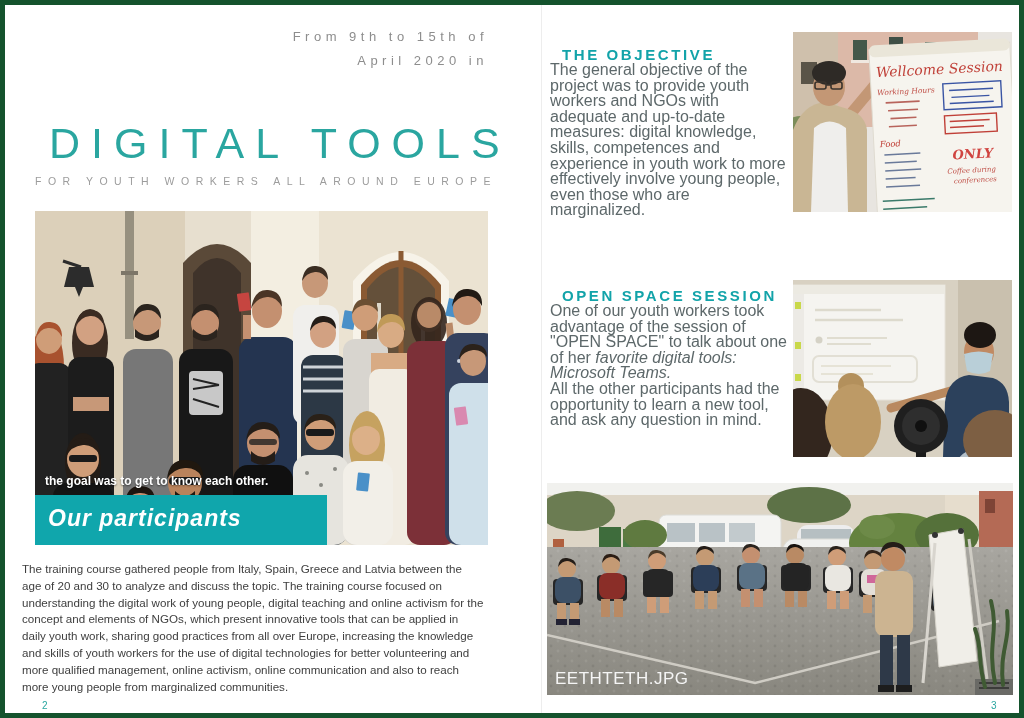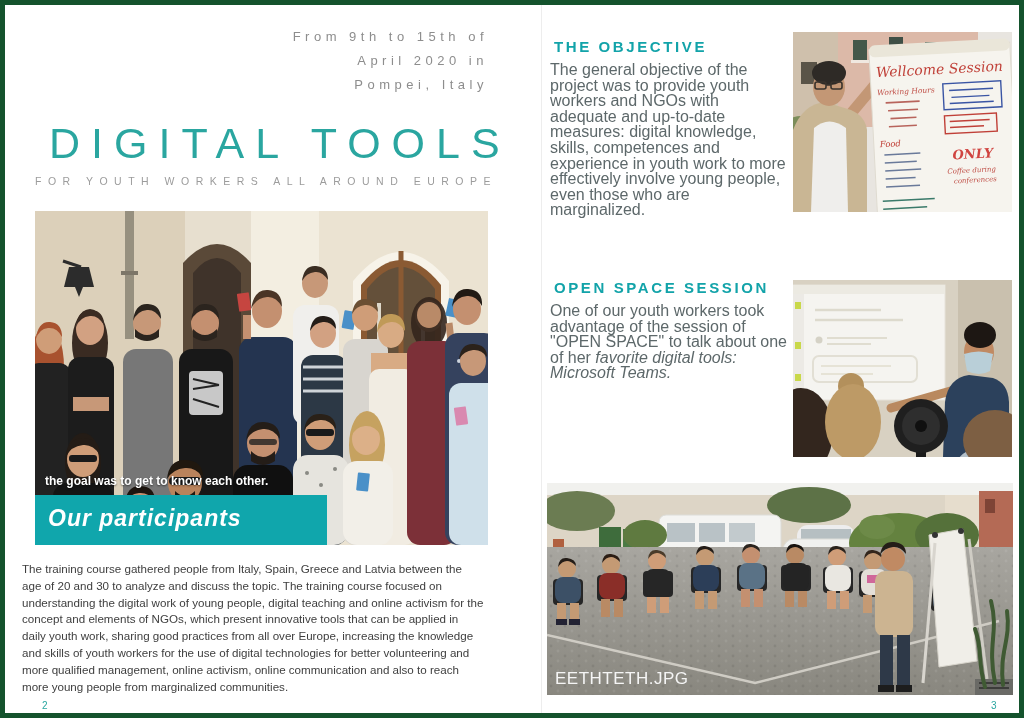--- a/index.html
+++ b/index.html
@@ -20,21 +20,21 @@
   .banner{position:absolute;left:0;bottom:0;width:292px;height:50px;background:#10a6ac;color:#fff;}
   .banner span{display:block;padding:10px 8px 0 13px;font-style:italic;font-size:23px;
                font-weight:bold;letter-spacing:1px;}
   .body-left{position:absolute;left:17px;top:556px;width:462px;margin:0;font-size:11.6px;
              line-height:16.8px;color:#3e3e3e;}
   .pagenum{position:absolute;font-size:10px;color:#2aa6a0;}
   .pagenum-left{left:37px;top:695px;}
   .pagenum-right{left:986px;top:695px;}
 
   
-  .heading{position:absolute;margin:8px;font-size:15px;font-weight:bold;letter-spacing:2.6px;
+  .heading{position:absolute;margin:16px;font-size:15px;font-weight:bold;letter-spacing:2.6px;
            color:#12a3a9;white-space:nowrap;}
   .h-obj{left:541px;top:25px;}
   .h-open{left:541px;top:266px;}
   .body-right{position:absolute;margin:4px;font-size:16px;line-height:15.6px;color:#5d686a;}
   .p-obj{left:541px;top:53px;width:237px;}
   .p-open{left:541px;top:294px;width:241px;}
   .photo{position:absolute;}
   .photo1{left:788px;top:27px;width:219px;height:180px;}
   .photo2{left:788px;top:275px;width:219px;height:177px;}
   .photo3{left:542px;top:478px;width:372px;height:212px;}
@@ -44,21 +44,20 @@
 </style>
 </head>
 <body>
 
 <div class="sheet">
   <div class="gutter"></div>
 
   <div class="date-block">
     <div>From 9th to 15th of</div>
     <div>April 2020 in</div>
-    <div>Pompei, Italy</div>
   </div>
 
   <h1 class="title">DIGITAL TOOLS</h1>
   <div class="subtitle">FOR YOUTH WORKERS ALL AROUND EUROPE</div>
 
   <div class="main-photo">
     <svg width="453" height="334" viewBox="0 0 453 334">
 
       <rect x="0" y="0" width="453" height="334" fill="#e7dfcf"></rect>
       <rect x="0" y="0" width="150" height="334" fill="#dcd0ba"></rect>
@@ -250,21 +249,21 @@
         <path d="M90,120 h36 M90,128 h32 M90,136 h36 M90,144 h30 M90,152 h34" stroke="#6a7a9a" stroke-width="1.5" fill="none"></path>
         <text x="158" y="128" font-family="DejaVu Serif, serif" font-style="italic" font-weight="bold" font-size="13" fill="#d04440">ONLY</text>
         <text x="152" y="142" font-family="DejaVu Serif, serif" font-style="italic" font-size="7" fill="#c05048">Coffee during</text>
         <text x="158" y="152" font-family="DejaVu Serif, serif" font-style="italic" font-size="7" fill="#c05048">conferences</text>
         <path d="M86,166 h52 M86,174 h44" stroke="#3a7a6a" stroke-width="1.5" fill="none"></path>
       </g>
     </svg>
   </div>
 
   <h2 class="heading h-open">OPEN SPACE SESSION</h2>
-  <p class="body-right p-open"><span>One of our youth workers took advantage of the session of "OPEN SPACE" to talk about one of her </span><em>favorite digital tools: Microsoft Teams.</em><br></p>
+  <p class="body-right p-open"><span>One of our youth workers took advantage of the session of "OPEN SPACE" to talk about one of her </span><em>favorite digital tools: Microsoft Teams.</em><br><span>All the other participants had the opportunity to learn a new tool, and ask any question in mind.</span></p>
 
   <div class="photo photo2">
     <svg width="219" height="177" viewBox="0 0 219 177">
       <rect x="0" y="0" width="219" height="177" fill="#d8d1c2"></rect>
       <rect x="165" y="0" width="54" height="177" fill="#c9c0ae"></rect>
 
       <g>
         <rect x="0" y="5" width="152" height="115" fill="#f5f4f0" stroke="#e6e3da"></rect>
         <rect x="0" y="5" width="152" height="9" fill="#eceae2"></rect>
         <rect x="0" y="14" width="11" height="106" fill="#eceae5"></rect>

